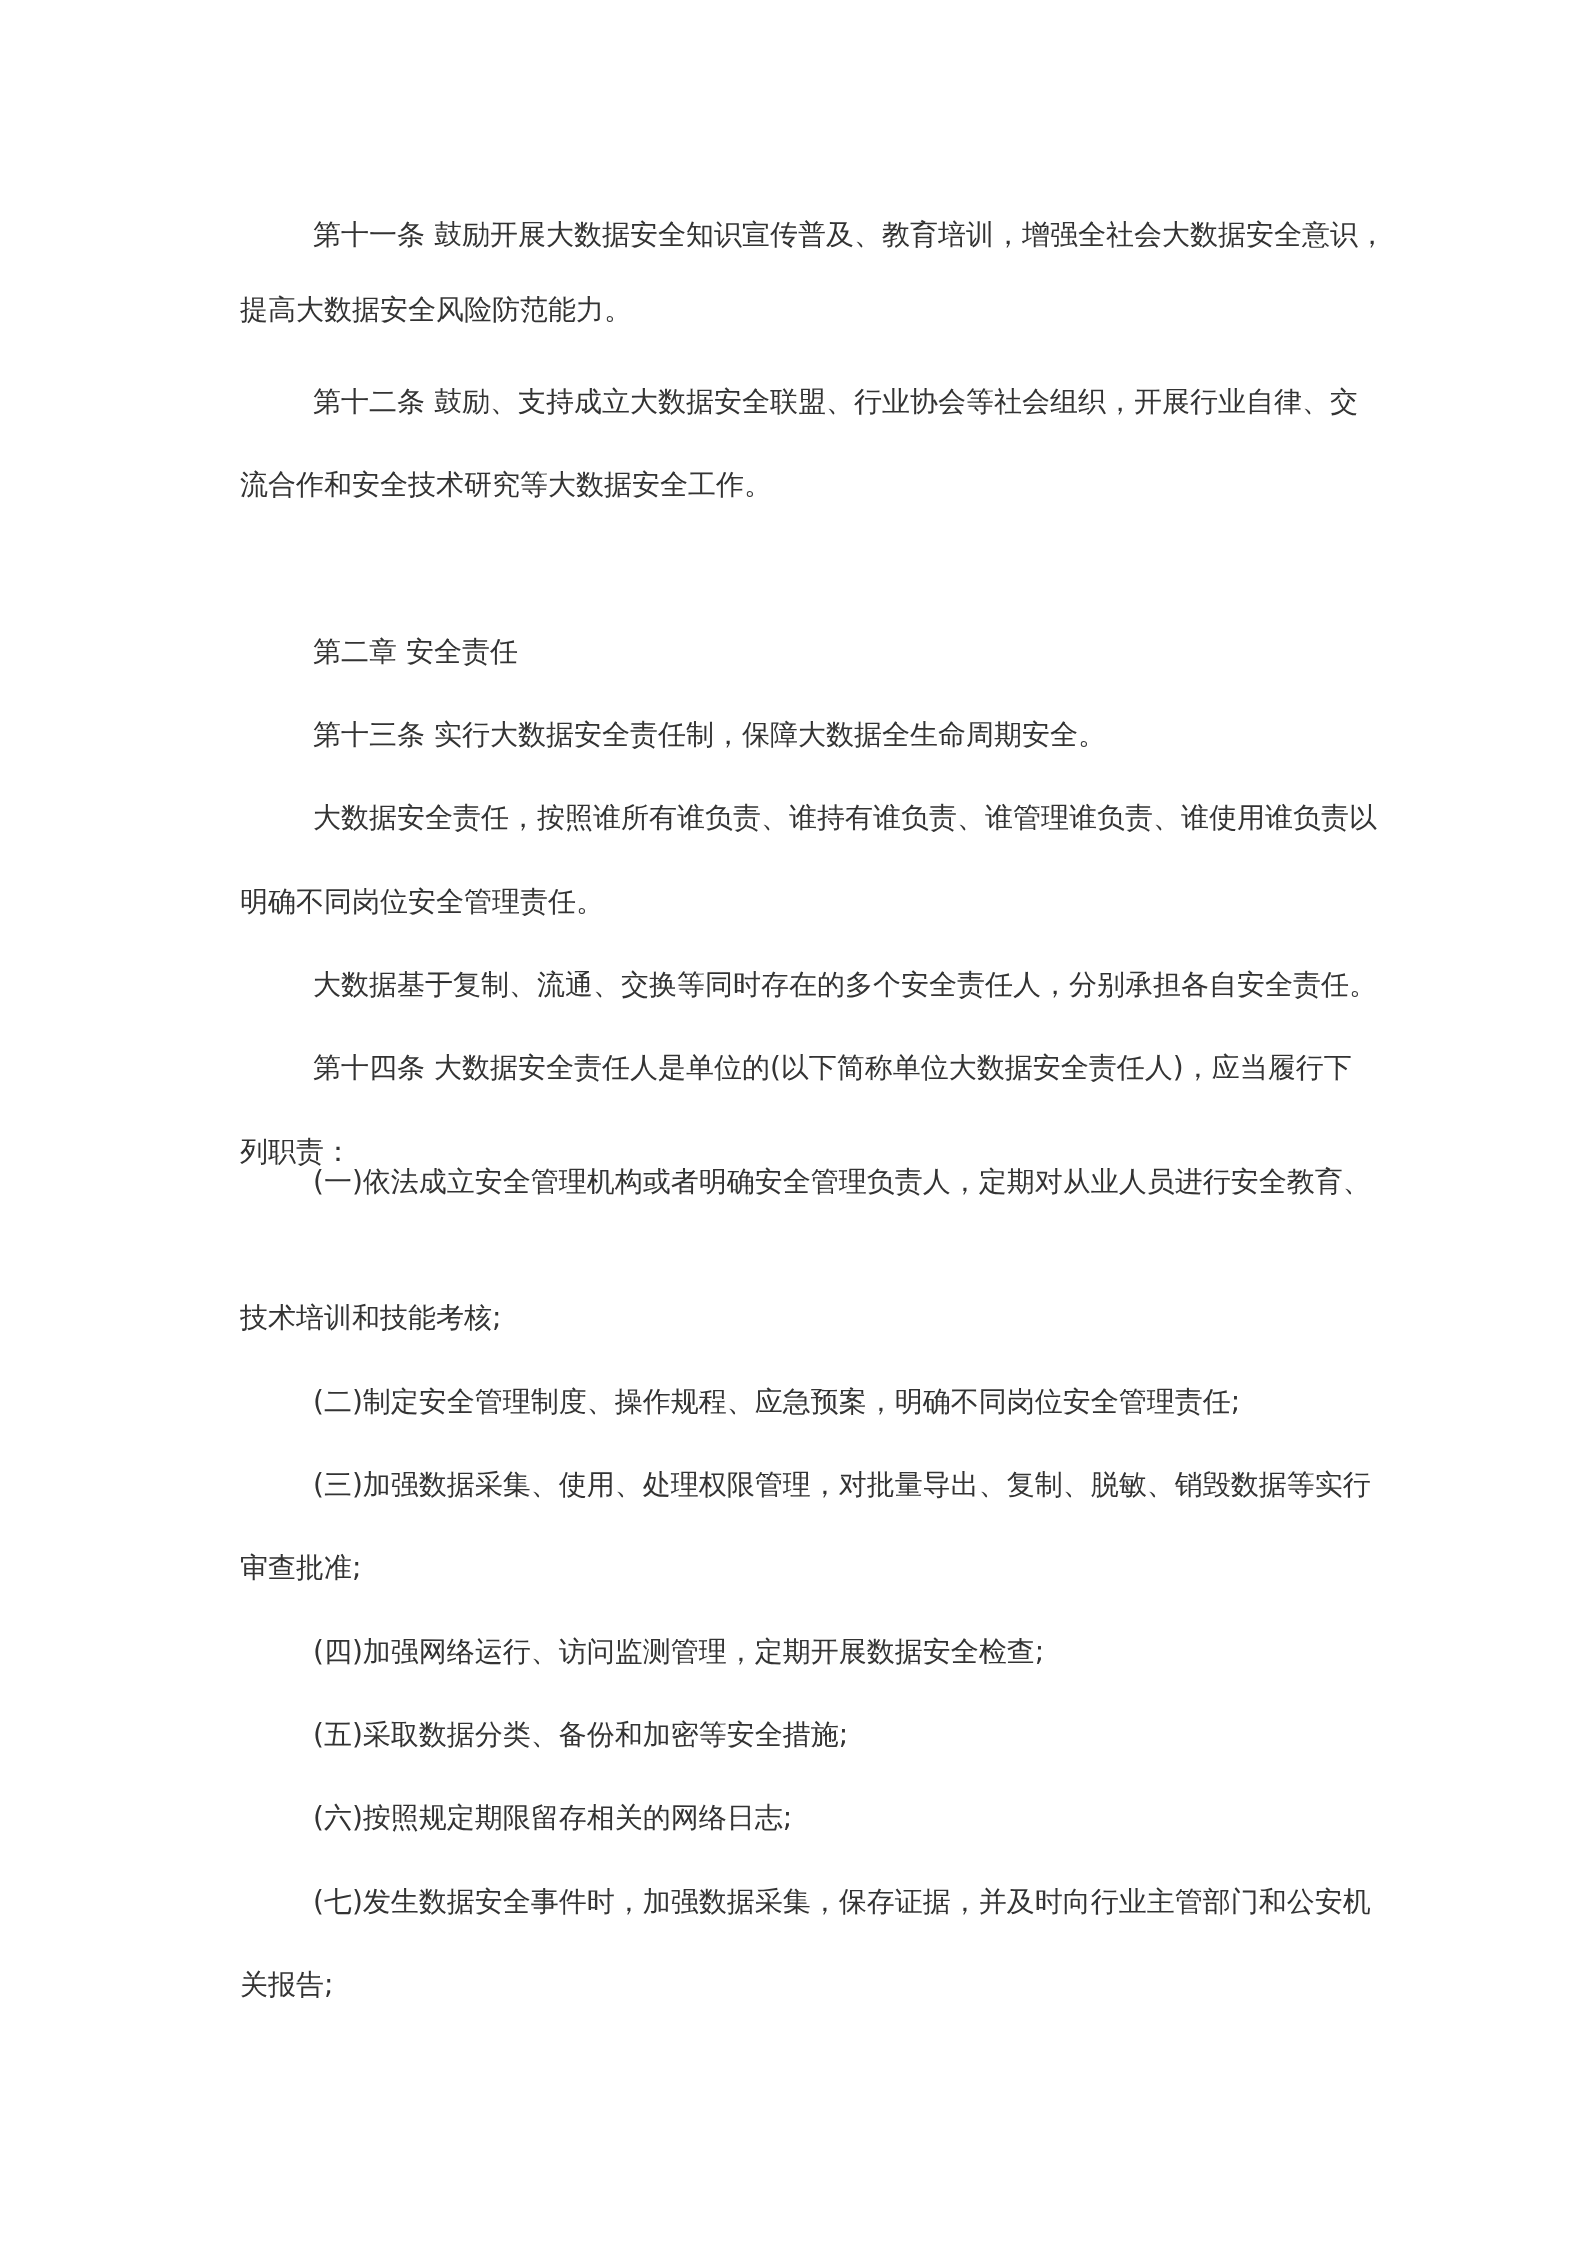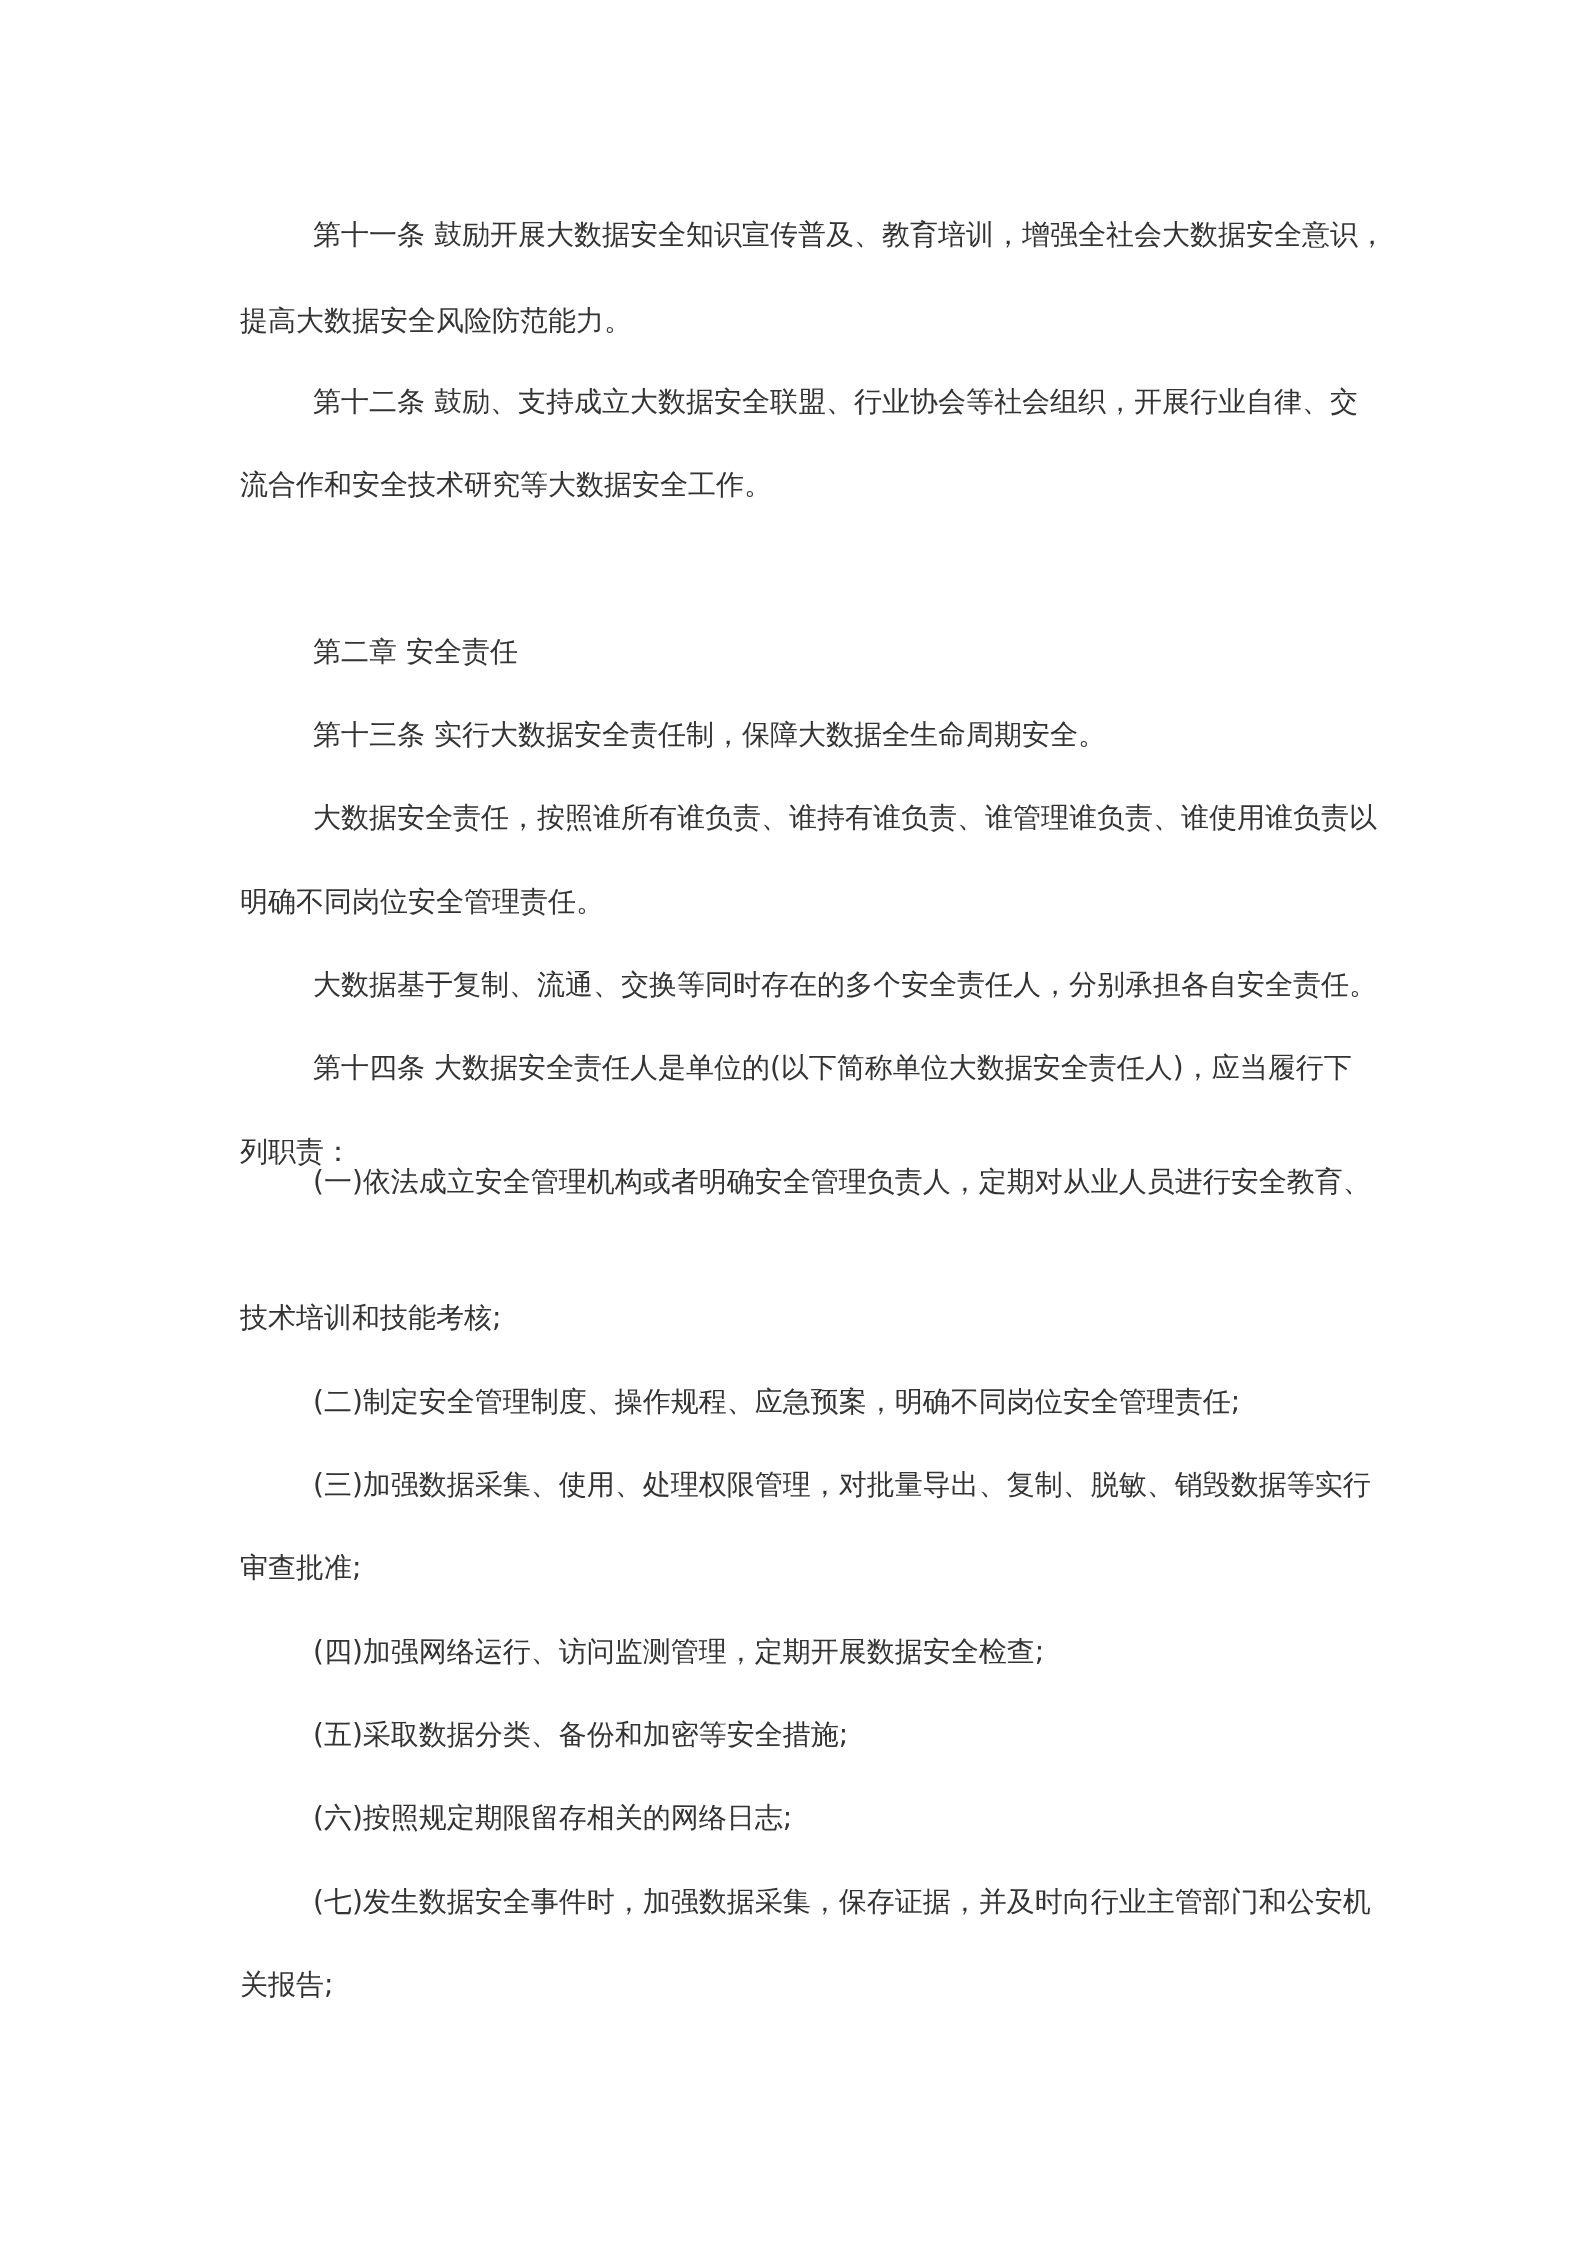--- a/index.html
+++ b/index.html
@@ -11,21 +11,21 @@
       font-size: 28px; color: #333333; line-height: 40px;
     }
     .indent { left: 57px; margin-left: 16px; }
     .bold { font-weight: normal; }
   </style>
 </head>
 <body>
 
 <div class="page">
   <div class="line indent" style="top:215px">第十一条 鼓励开展大数据安全知识宣传普及、教育培训，增强全社会大数据安全意识，</div>
-  <div class="line" style="top:301px">提高大数据安全风险防范能力。</div>
+  <div class="line" style="top:290px">提高大数据安全风险防范能力。</div>
   <div class="line indent" style="top:382px">第十二条 鼓励、支持成立大数据安全联盟、行业协会等社会组织，开展行业自律、交</div>
   <div class="line" style="top:465px">流合作和安全技术研究等大数据安全工作。</div>
   <div class="line indent bold" style="top:632px">第二章 安全责任</div>
   <div class="line indent" style="top:715px">第十三条 实行大数据安全责任制，保障大数据全生命周期安全。</div>
   <div class="line indent" style="top:798px">大数据安全责任，按照谁所有谁负责、谁持有谁负责、谁管理谁负责、谁使用谁负责以</div>
   <div class="line" style="top:882px">明确不同岗位安全管理责任。</div>
   <div class="line indent" style="top:965px">大数据基于复制、流通、交换等同时存在的多个安全责任人，分别承担各自安全责任。</div>
   <div class="line indent" style="top:1048px">第十四条 大数据安全责任人是单位的(以下简称单位大数据安全责任人)，应当履行下</div>
   <div class="line" style="top:1132px">列职责：</div>
   <div class="line indent" style="top:1162px">(一)依法成立安全管理机构或者明确安全管理负责人，定期对从业人员进行安全教育、</div>

